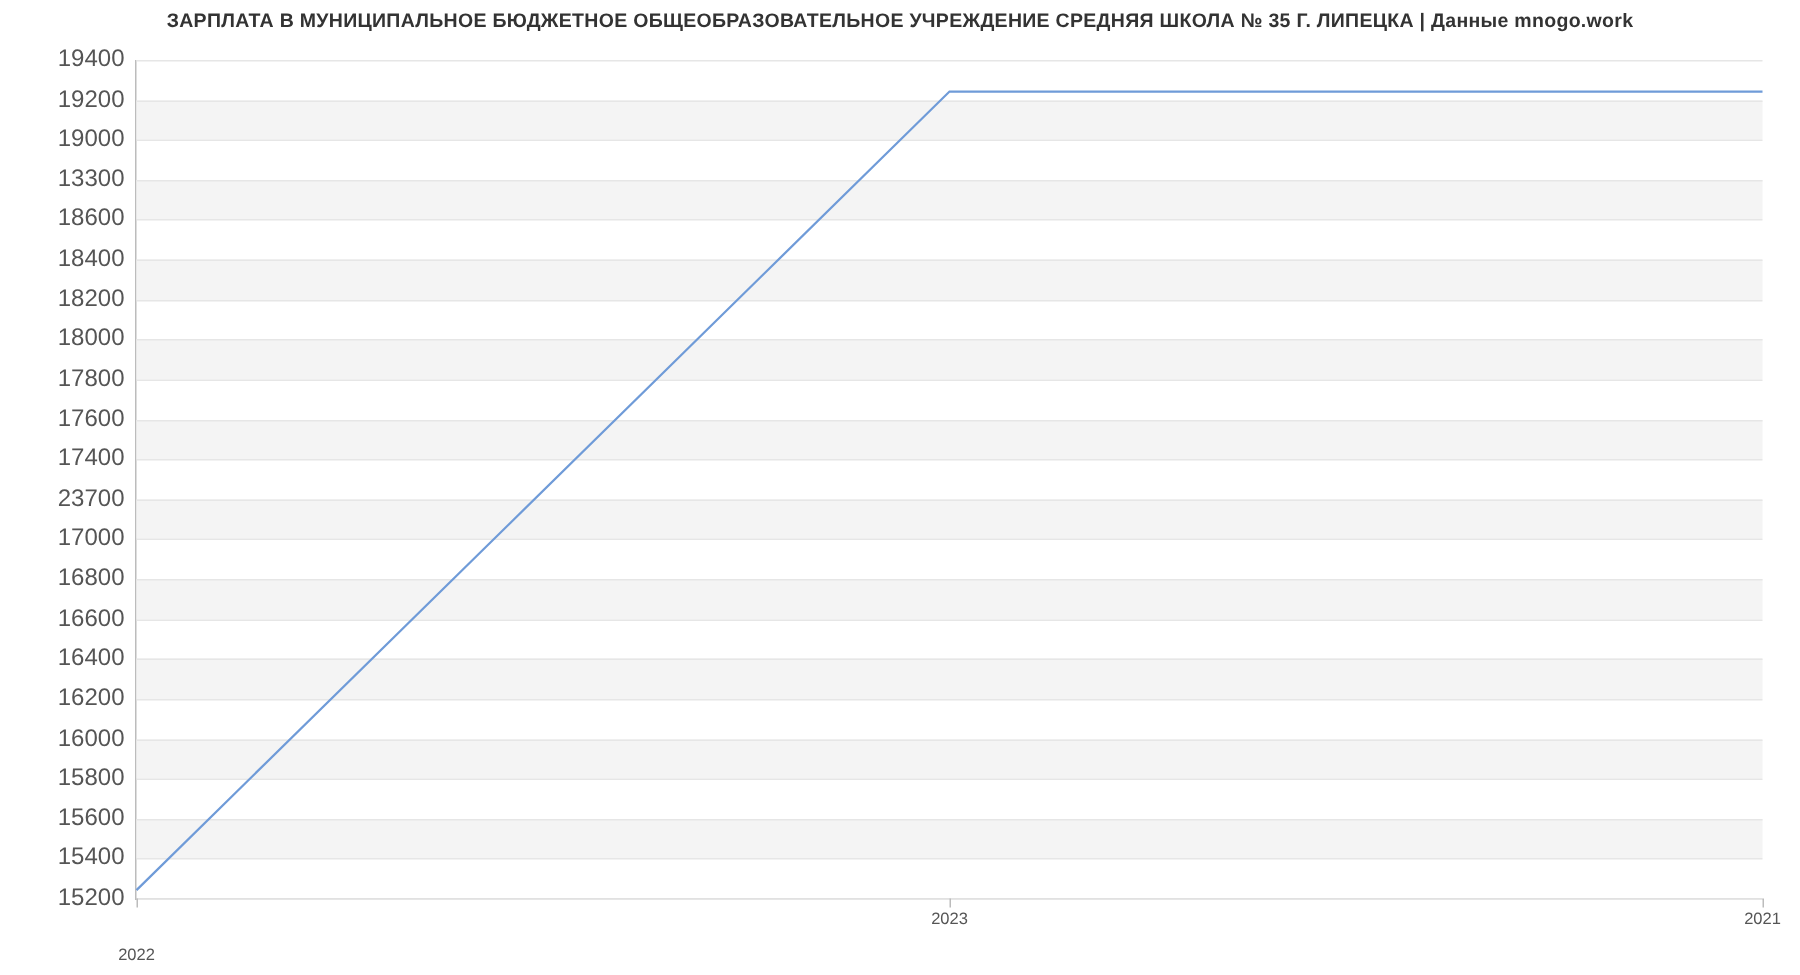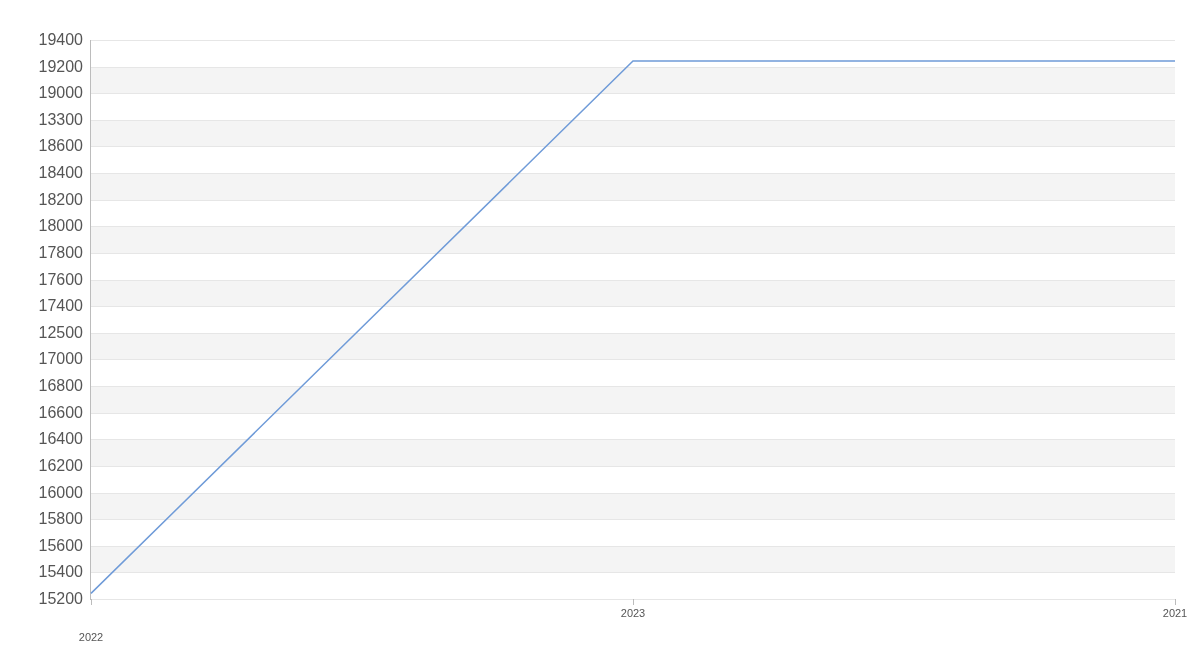--- a/index.html
+++ b/index.html
@@ -81,20 +81,21 @@
     top: 0;
     width: 100%;
     height: 100%;
     overflow: visible;
   }
 </style>
 </head>
 <body>
 
 <div class="chart-wrap">
+  <div class="title">ЗАРПЛАТА В МУНИЦИПАЛЬНОЕ БЮДЖЕТНОЕ ОБЩЕОБРАЗОВАТЕЛЬНОЕ УЧРЕЖДЕНИЕ СРЕДНЯЯ ШКОЛА № 35 Г. ЛИПЕЦКА | Данные mnogo.work</div>
   <div class="plot" id="plot">
 
   <div class="band" style="top: 505.762px; height: 26.619px;"></div>
       <div class="band" style="top: 452.524px; height: 26.619px;"></div>
       <div class="band" style="top: 399.286px; height: 26.619px;"></div>
       <div class="band" style="top: 346.048px; height: 26.619px;"></div>
       <div class="band" style="top: 292.81px; height: 26.619px;"></div>
       <div class="band" style="top: 239.571px; height: 26.619px;"></div>
       <div class="band" style="top: 186.333px; height: 26.619px;"></div>
       <div class="band" style="top: 133.095px; height: 26.619px;"></div>
@@ -114,21 +115,21 @@
       <div class="ylabel" style="top: 425.905px;">16200</div>
       <div class="gridline" style="top: 399.286px;"></div>
       <div class="ylabel" style="top: 399.286px;">16400</div>
       <div class="gridline" style="top: 372.667px;"></div>
       <div class="ylabel" style="top: 372.667px;">16600</div>
       <div class="gridline" style="top: 346.048px;"></div>
       <div class="ylabel" style="top: 346.048px;">16800</div>
       <div class="gridline" style="top: 319.429px;"></div>
       <div class="ylabel" style="top: 319.429px;">17000</div>
       <div class="gridline" style="top: 292.81px;"></div>
-      <div class="ylabel" style="top: 292.81px;">12500</div>
+      <div class="ylabel" style="top: 292.81px;">23700</div>
       <div class="gridline" style="top: 266.19px;"></div>
       <div class="ylabel" style="top: 266.19px;">17400</div>
       <div class="gridline" style="top: 239.571px;"></div>
       <div class="ylabel" style="top: 239.571px;">17600</div>
       <div class="gridline" style="top: 212.952px;"></div>
       <div class="ylabel" style="top: 212.952px;">17800</div>
       <div class="gridline" style="top: 186.333px;"></div>
       <div class="ylabel" style="top: 186.333px;">18000</div>
       <div class="gridline" style="top: 159.714px;"></div>
       <div class="ylabel" style="top: 159.714px;">18200</div>

